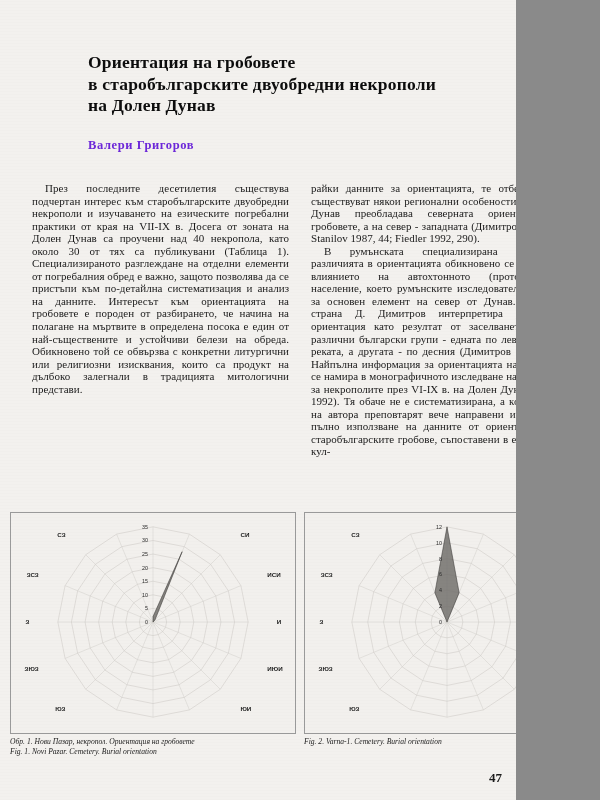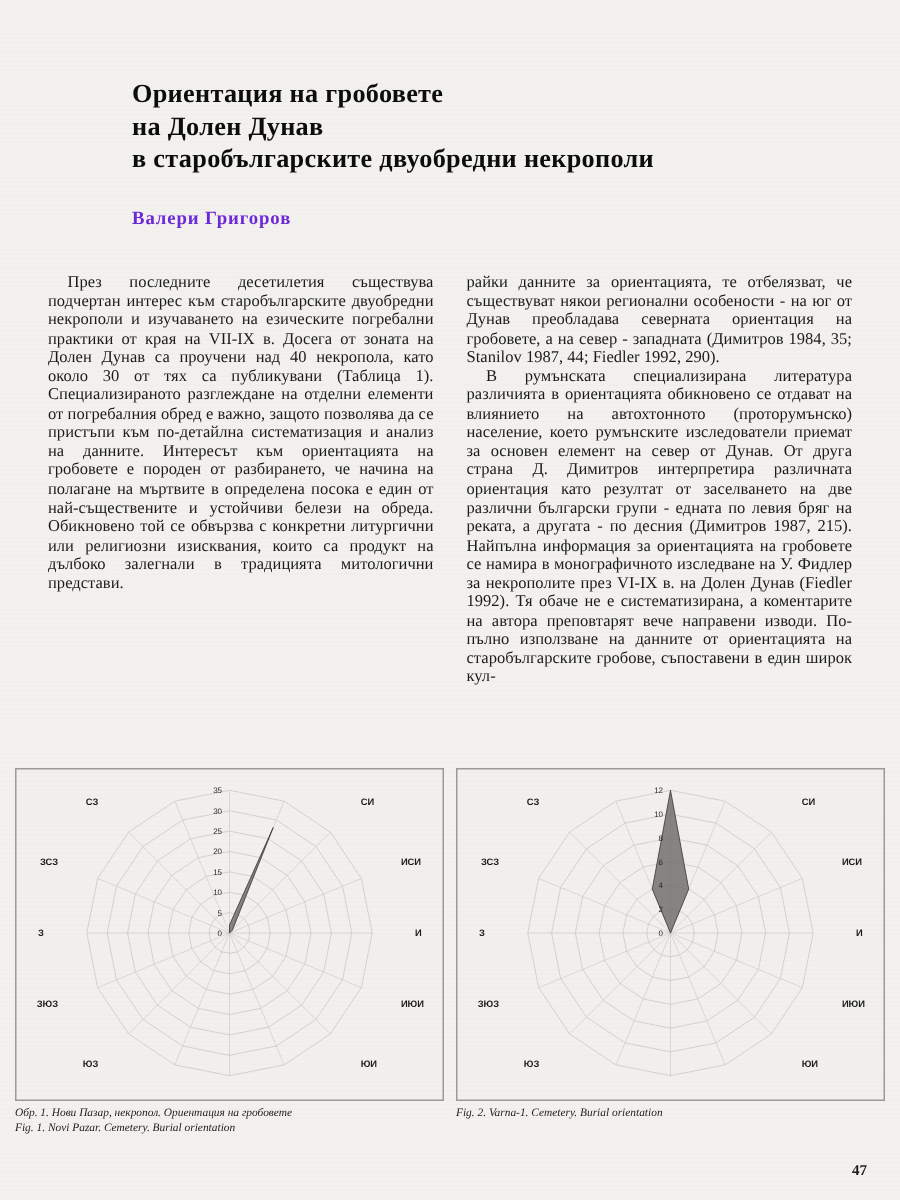--- a/index.html
+++ b/index.html
@@ -2,21 +2,21 @@
 <html><head>
 <meta charset="utf-8">
 <style>
   html, body {
     margin: 0;
     padding: 0;
     background: #8a8a8a;
   }
   .page {
     position: relative;
-    width: 600px;
+    width: 516px;
     height: 800px;
     background: #f3f1ee;
     overflow: hidden;
     font-family: "Liberation Serif", "DejaVu Serif", serif;
     color: #1a1a1a;
   }
   
   .page::after {
     content: "";
     position: absolute;
@@ -107,23 +107,23 @@
     font-size: 7.6px;
     line-height: 9.4px;
     font-style: italic;
     color: #1b1b1b;
   }
   .caption .bg { display: block; }
   .caption .en { display: block; margin-top: 1px; font-style: italic; }
 
   .pageno {
     position: absolute;
-    right: 22px;
+    right: 14px;
     bottom: 14px;
-    font-size: 10px;
+    font-size: 13px;
     font-weight: bold;
     color: #1b1b1b;
   }
 
   text.compass {
     font-family: "Liberation Sans", sans-serif;
     font-size: 6.3px;
     font-weight: bold;
     fill: #1c1c1c;
   }
@@ -136,22 +136,22 @@
   .spoke { stroke: #cdcac6; stroke-width: .45; }
   .series { fill: #6e6b68; fill-opacity: .82; stroke: #3a3836; stroke-width: .55; }
 </style>
 </head>
 <body>
 
 <div class="page">
 
   <div class="title-block">
     <div class="title-line">Ориентация на гробовете</div>
+    <div class="title-line">в старобългарските двуобредни некрополи</div>
     <div class="title-line">на Долен Дунав</div>
-    <div class="title-line">в старобългарските двуобредни некрополи</div>
   </div>
 
   <div class="author">Валери Григоров</div>
 
   <div class="columns">
     <div class="col">
       <p class="indent">През последните десетилетия съществува подчертан интерес към старобългарските двуобредни некрополи и изучаването на езическите погребални практики от края на VII-IX в. Досега от зоната на Долен Дунав са проучени над 40 некропола, като около 30 от тях са публикувани (Таблица 1). Специализираното разглеждане на отделни елементи от погребалния обред е важно, защото позволява да се пристъпи към по-детайлна систематизация и анализ на данните. Интересът към ориентацията на гробовете е породен от разбирането, че начина на полагане на мъртвите в определена посока е един от най-съществените и устойчиви белези на обреда. Обикновено той се обвързва с конкретни литургични или религиозни изисквания, които са продукт на дълбоко залегнали в традицията митологични представи.</p>
     </div>
     <div class="col">
       <p>райки данните за ориентацията, те отбелязват, че съществуват някои регионални особености - на юг от Дунав преобладава северната ориентация на гробовете, а на север - западната (Димитров 1984, 35; Stanilov 1987, 44; Fiedler 1992, 290).</p>

